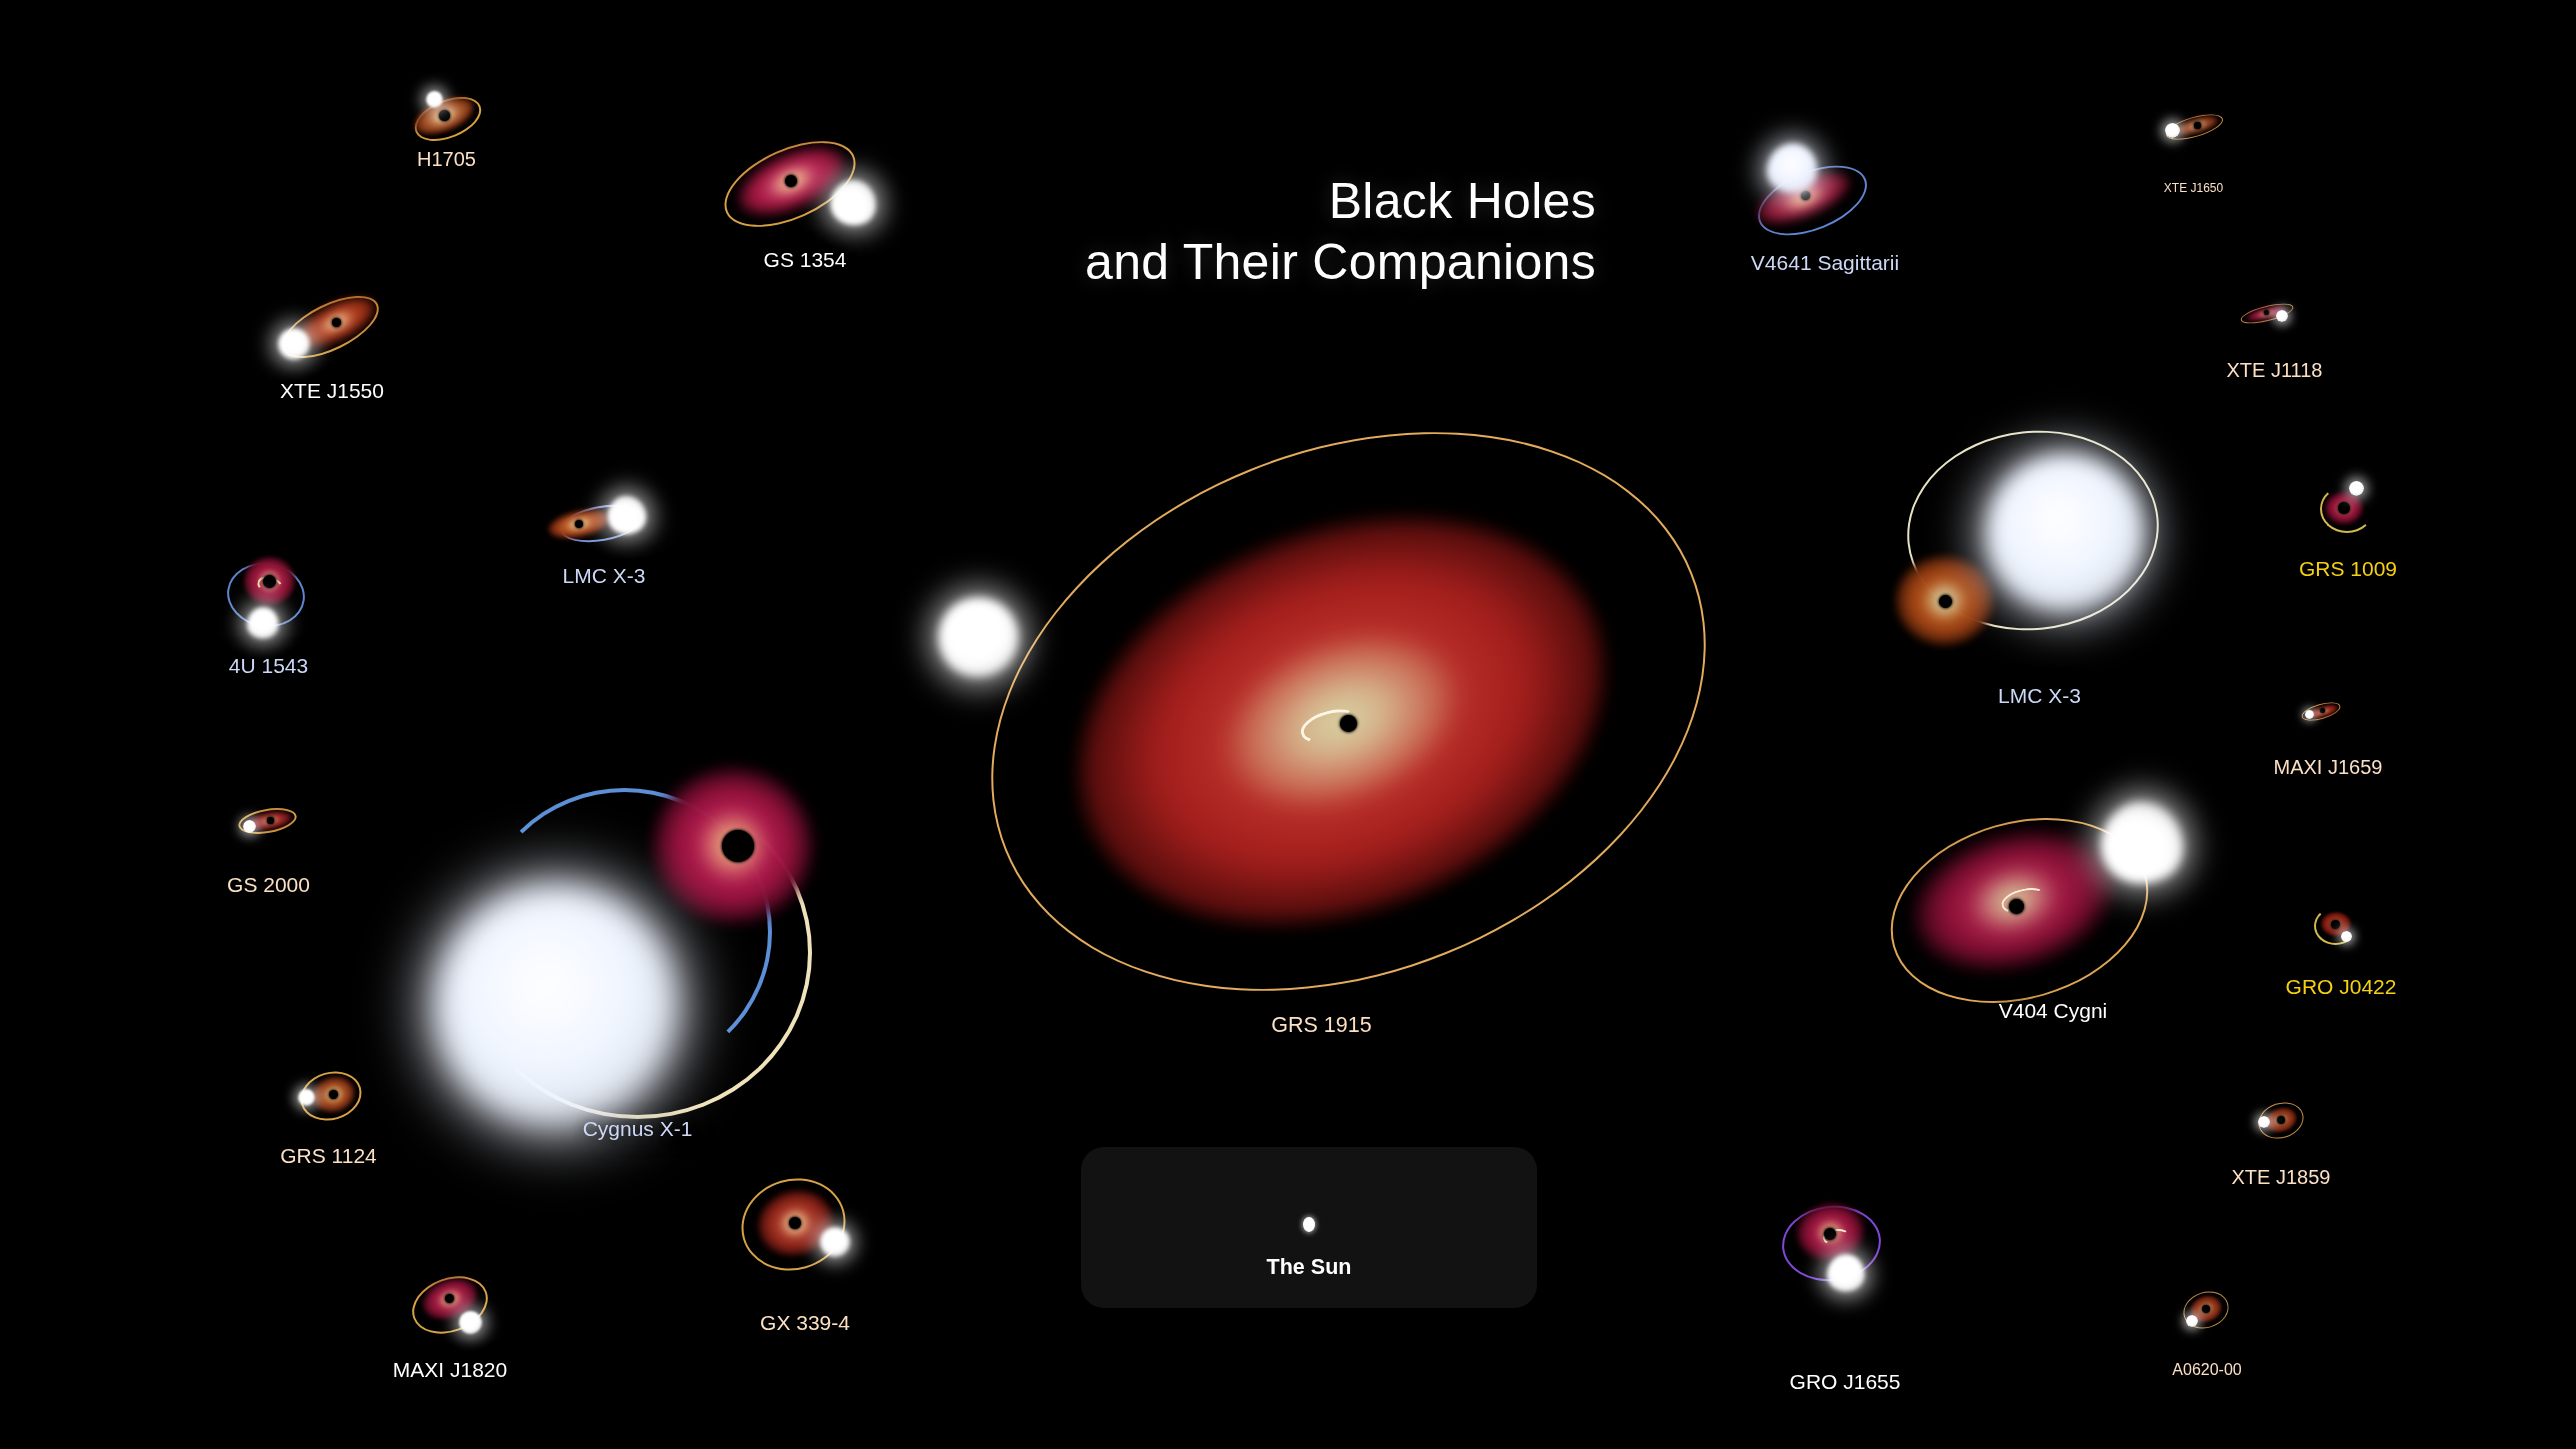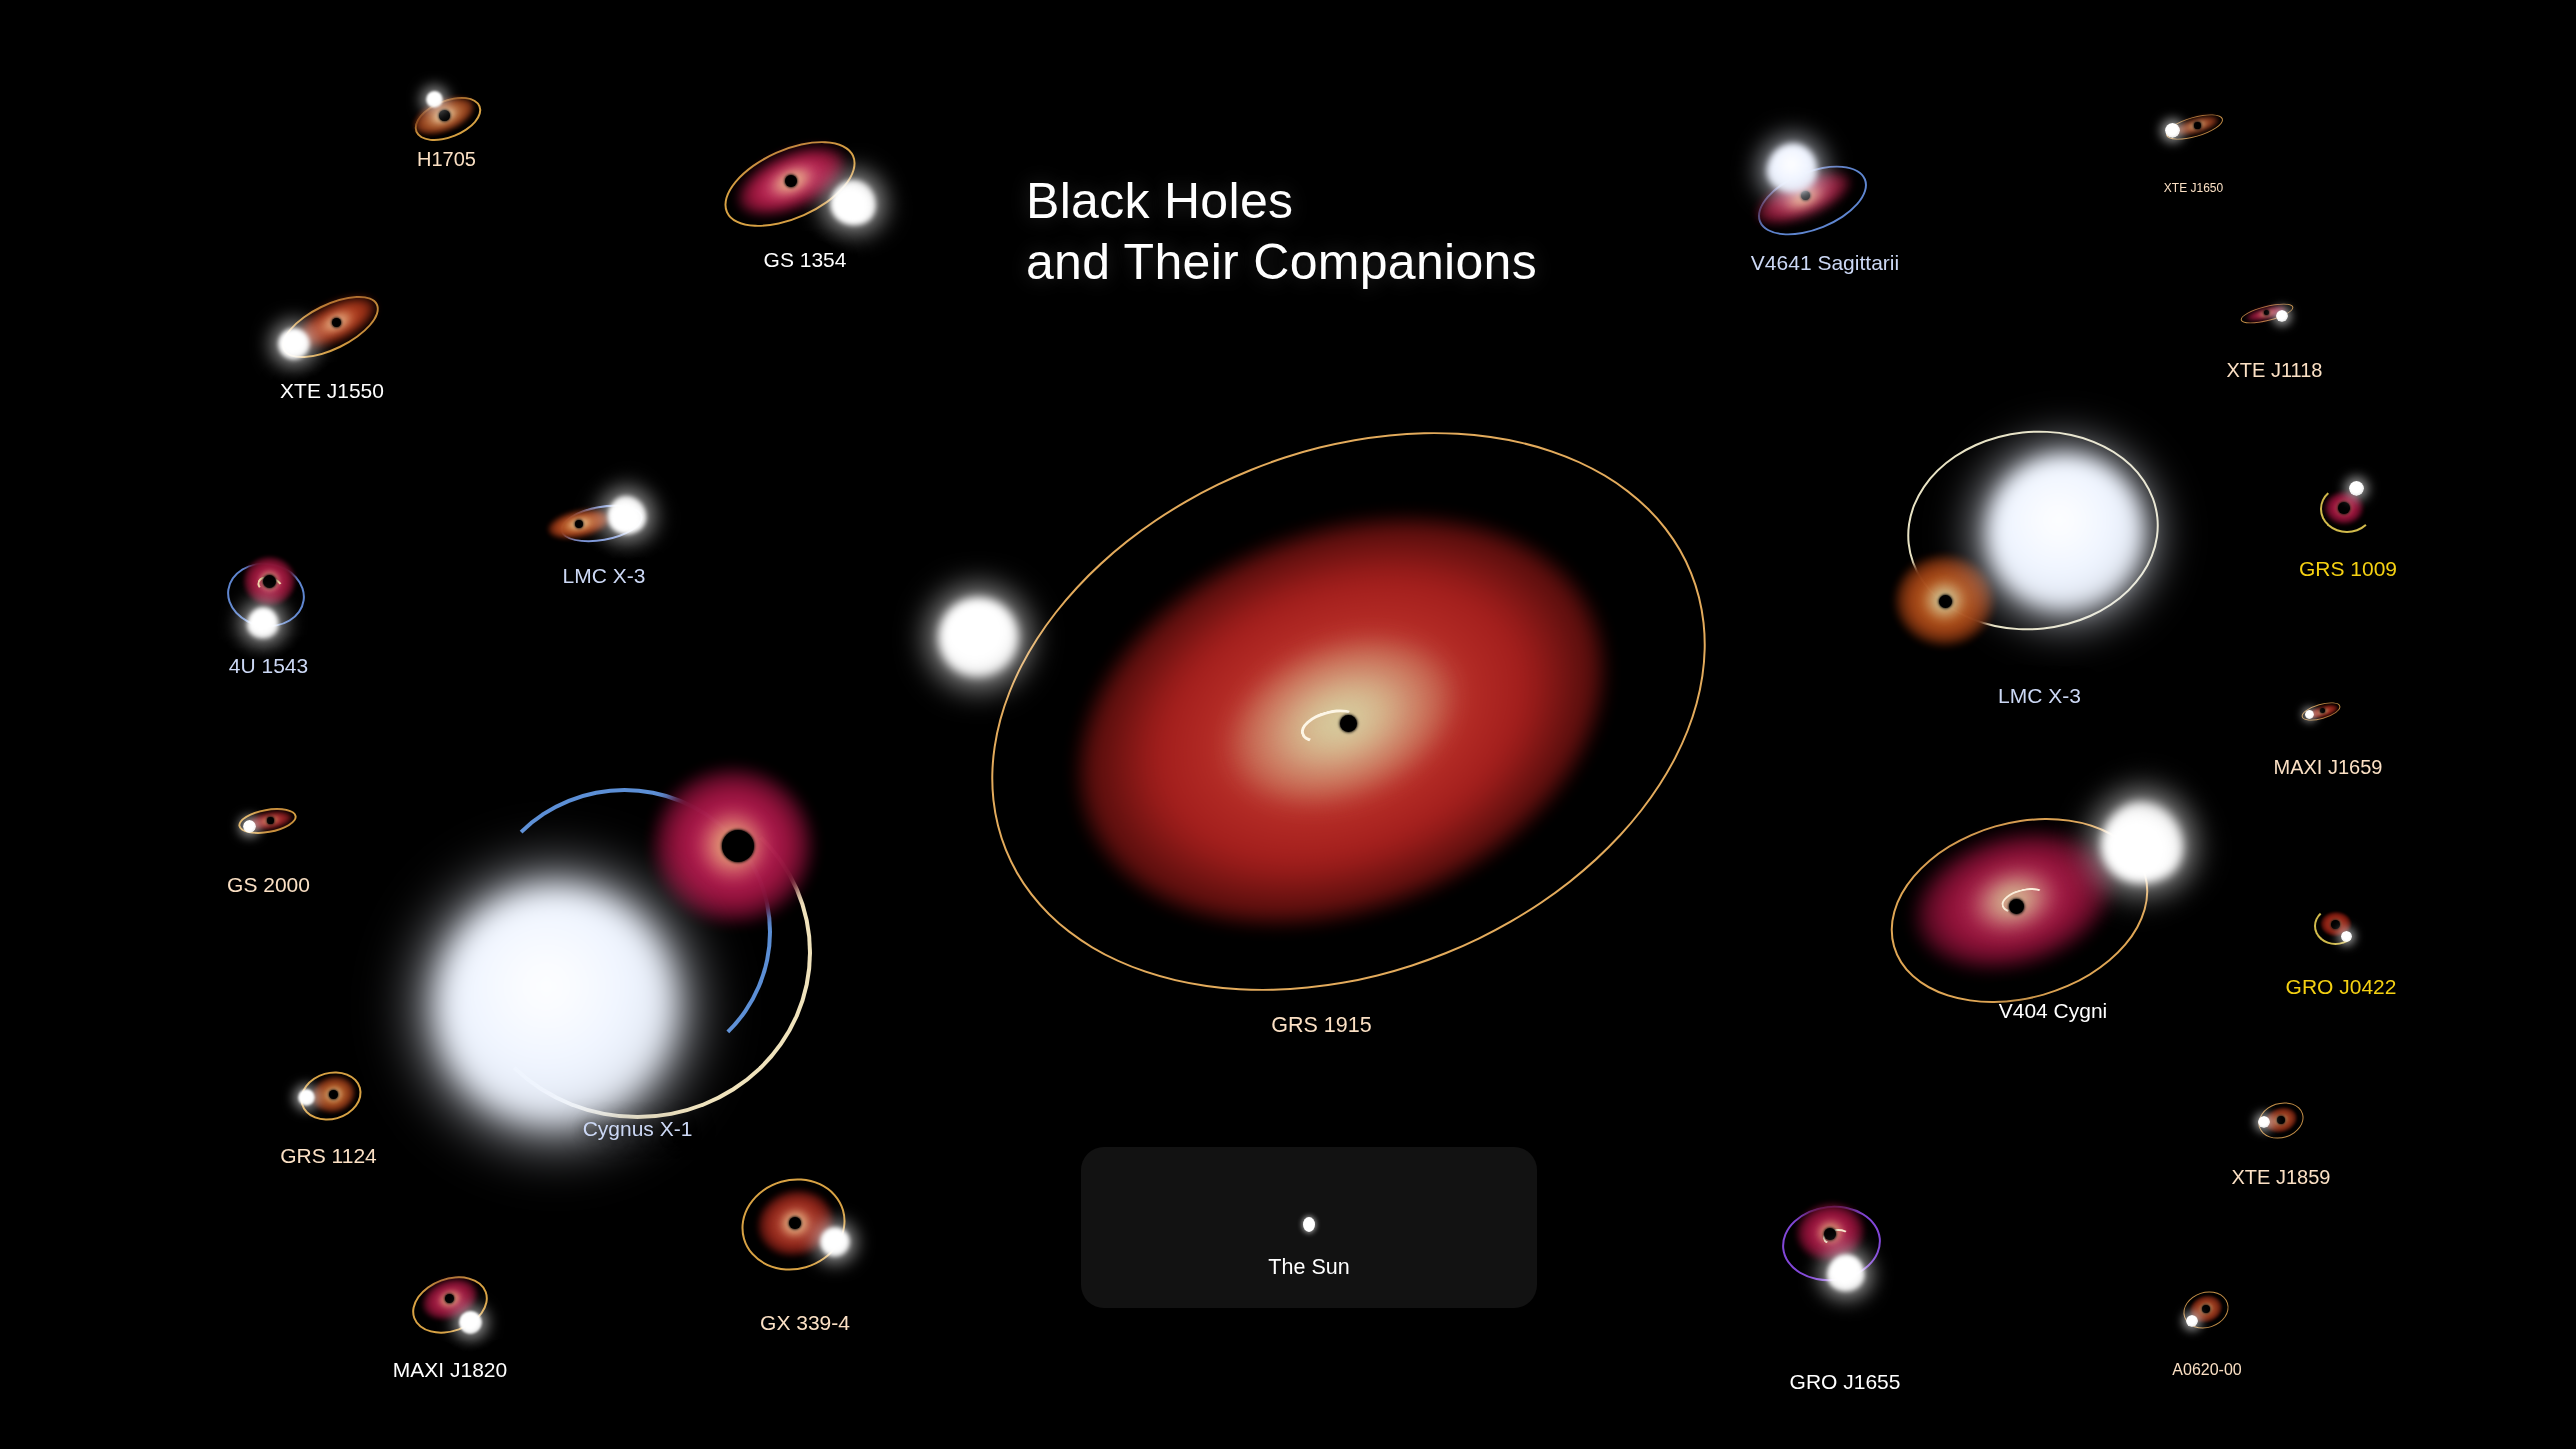--- a/index.html
+++ b/index.html
@@ -7,21 +7,21 @@
   body{
     width:2576px;height:1449px;overflow:hidden;position:relative;
     font-family:"Liberation Sans","DejaVu Sans",sans-serif;
     background:#000;
   }
   #stage{position:absolute;inset:0;background:#000;overflow:hidden;}
 
   
   #title{
     position:absolute;left:1026px;top:171px;width:570px;
-    text-align:left;color:#ffffff;
+    text-align:right;color:#ffffff;
     font-size:50px;line-height:1.22;font-weight:400;
     letter-spacing:0.3px;
     text-shadow:0 0 20px rgba(255,255,255,.18);
     white-space:pre-line;
   }
 
   
   .system{position:absolute;transform-origin:center center;}
   .art{position:absolute;left:0;top:0;width:100%;height:100%;}
   .label{
@@ -317,21 +317,21 @@
           <div class="disk" style="left: 50px; top: 21px; width: 32px; height: 25.5px; transform: rotate(-18deg); background: radial-gradient(30% 34%, rgb(237, 193, 138) 0%, rgba(237, 193, 138, 0.333) 38%, transparent 72%), radial-gradient(60% 60%, rgb(201, 107, 58) 0%, rgb(138, 48, 24) 58%, rgb(57, 13, 6) 84%, rgba(0, 0, 0, 0) 100%); filter: blur(1.3px); opacity: 0.98;"></div>
           <div class="disk-core" style="left: 59px; top: 28px; width: 13.5px; height: 10.7px; transform: rotate(-18deg); background: radial-gradient(rgba(237, 193, 138, 0.8) 0%, rgba(237, 193, 138, 0.267) 50%, transparent 78%); filter: blur(1.3px);"></div>
           <div class="bh" style="left: 62px; top: 29.5px; width: 8px; height: 8px;"></div>
           <div class="star" style="position: absolute; left: 46px; top: 40px; width: 12px; height: 12px; background: radial-gradient(circle at 46% 42%, rgb(255, 255, 255) 0%, rgb(255, 255, 255) 46%, rgba(255, 255, 255, 0.933) 66%, rgba(255, 255, 255, 0) 100%); box-shadow: rgba(255, 255, 255, 0.6) 0px 0px 9.4px 3.4px; filter: blur(0.7px);"></div>
         </div>
         <div class="label" style="top: 86px; color: rgb(251, 224, 196); font-size: 16px;">A0620-00</div>
       </div>
     </div>
 
   <div id="legend" style="left: 1081px; top: 1147px; width: 456px; height: 161px; background: rgb(18, 18, 18);">
-    <div class="legend-item" style="width: 50%;">
+    <div class="legend-item" style="width: 50%; font-weight: bold;">
       <div class="legend-glyph">
           <div id="sun-dot"></div>
         </div>
       <div class="legend-text">The Sun</div>
     </div>
   </div>
 
 </div>
 
 

